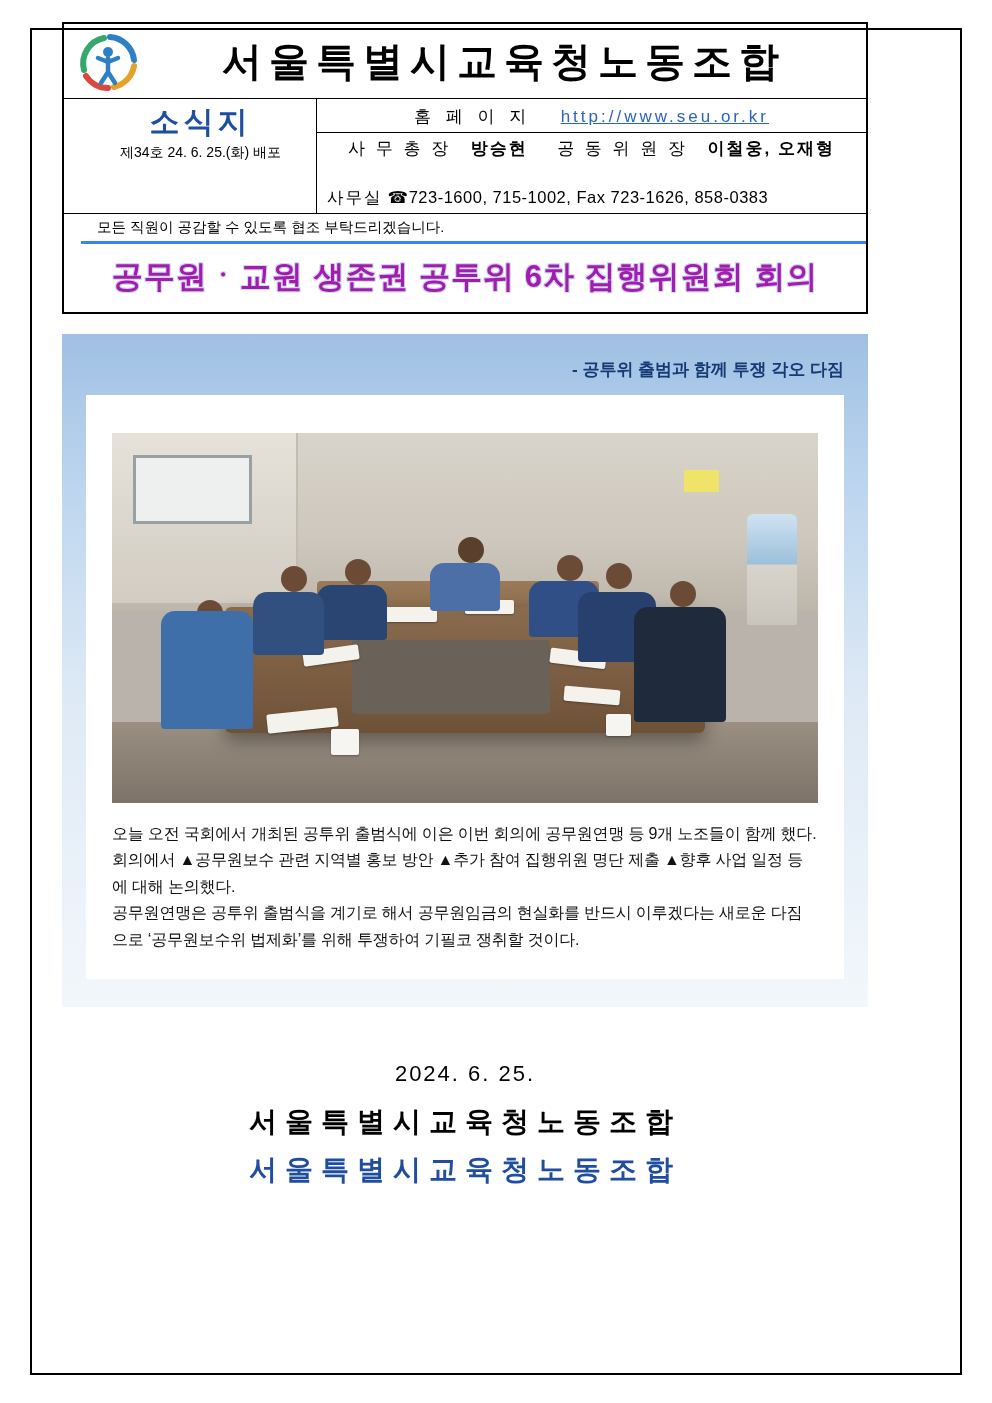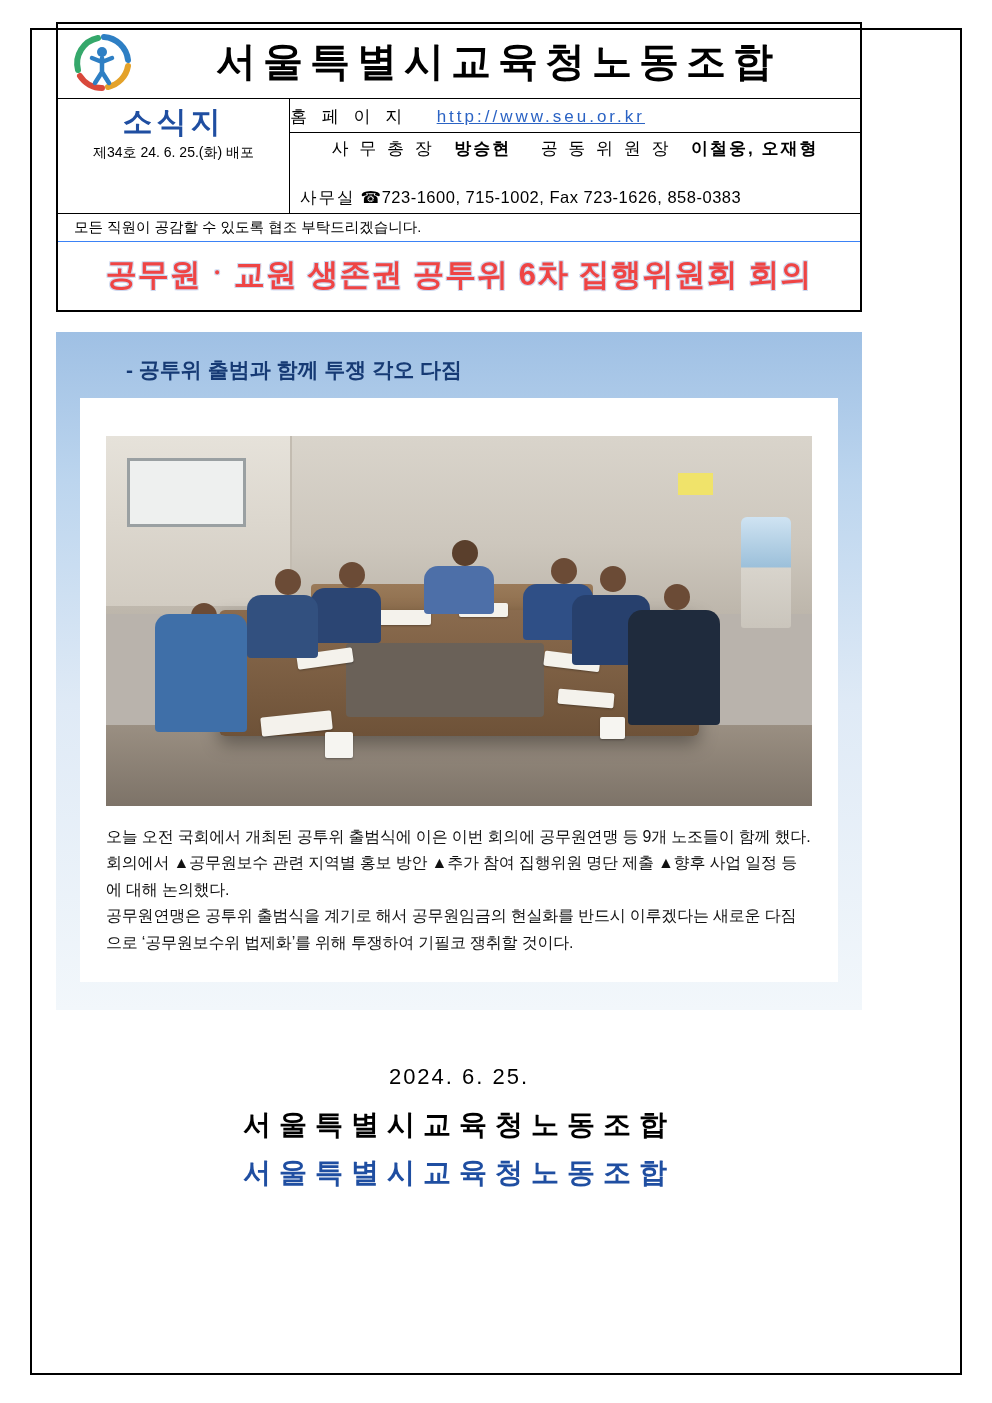--- a/index.html
+++ b/index.html
@@ -24,21 +24,21 @@
     position: absolute;
     left: 30px;
     top: 28px;
     right: 30px;
     bottom: 28px;
     border: 2px solid #000;
     box-sizing: border-box;
   }
   .inner {
     position: absolute;
-    left: 56px;
+    left: 62px;
     top: 22px;
     width: 806px;
     box-sizing: border-box;
   }
 
   
   .masthead {
     border: 2px solid #000;
     box-sizing: border-box;
   }
@@ -71,38 +71,40 @@
     display: flex;
     border-bottom: 1px solid #000;
   }
   .left-cell {
     width: 232px;
     flex: 0 0 232px;
     border-right: 1px solid #000;
     text-align: center;
     padding: 6px 0 6px 0;
     box-sizing: border-box;
+    margin-left: 21px;
   }
   .newsletter-label {
     font-size: 30px;
     font-weight: bold;
     color: #1f4ea1;
     letter-spacing: 4px;
     line-height: 1.15;
   }
   .issue-line {
     font-size: 14px;
     margin-top: 4px;
     letter-spacing: 0px;
   }
   .right-cell {
     flex: 1;
     box-sizing: border-box;
   }
   .hp-line {
+    text-align: center;
     font-size: 17px;
     letter-spacing: 3px;
     padding: 6px 0 4px 0;
     border-bottom: 1px solid #000;
     white-space: nowrap;
   }
   .hp-label { letter-spacing: 5px; }
   .hp-url {
     color: #2b63c4;
     text-decoration: underline;
@@ -119,56 +121,58 @@
   .staff-line .nm { font-weight: bold; letter-spacing: 2px; }
   .office-line {
     font-size: 16.5px;
     padding: 1px 0 4px 10px;
     white-space: nowrap;
     letter-spacing: 0.5px;
     margin-top: 24px;
   }
   .office-line .olabel { letter-spacing: 2px; }
   .notice-row {
-    border-bottom: 1px solid #3b82f6;
+    border-bottom: 3px solid #3b82f6;
     font-size: 14.5px;
     padding: 4px 0 4px 16px;
+    margin-left: 17px;
   }
   .headline-row {
     padding: 12px 0 14px 0;
     text-align: center;
     background: #fff;
   }
   .headline {
     display: inline-block;
     font-size: 31px;
     font-weight: bold;
-    color: #ef4444;
+    color: #a21caf;
     letter-spacing: 1px;
     white-space: nowrap;
     text-shadow:
       -1px -1px 0 #cfd9ef,
        1px -1px 0 #cfd9ef,
       -1px  1px 0 #cfd9ef,
        1px  1px 0 #cfd9ef;
   }
 
   
   .article {
     margin-top: 20px;
     background: linear-gradient(180deg, #9fc0e4 0%, #bcd5ee 22%, #dfeaf6 55%, #f2f7fb 100%);
     padding: 18px 24px 28px 24px;
     box-sizing: border-box;
   }
   .sub-headline {
-    font-size: 21px;
+    font-size: 17px;
     font-weight: bold;
     color: #163a74;
     letter-spacing: 0px;
     padding: 6px 0 14px 46px;
+    text-align: right;
   }
   .white-box {
     background: #fff;
     padding: 22px 26px 26px 26px;
   }
   .para {
     font-size: 16px;
     line-height: 1.65;
     color: #111;
     letter-spacing: -0.2px;

